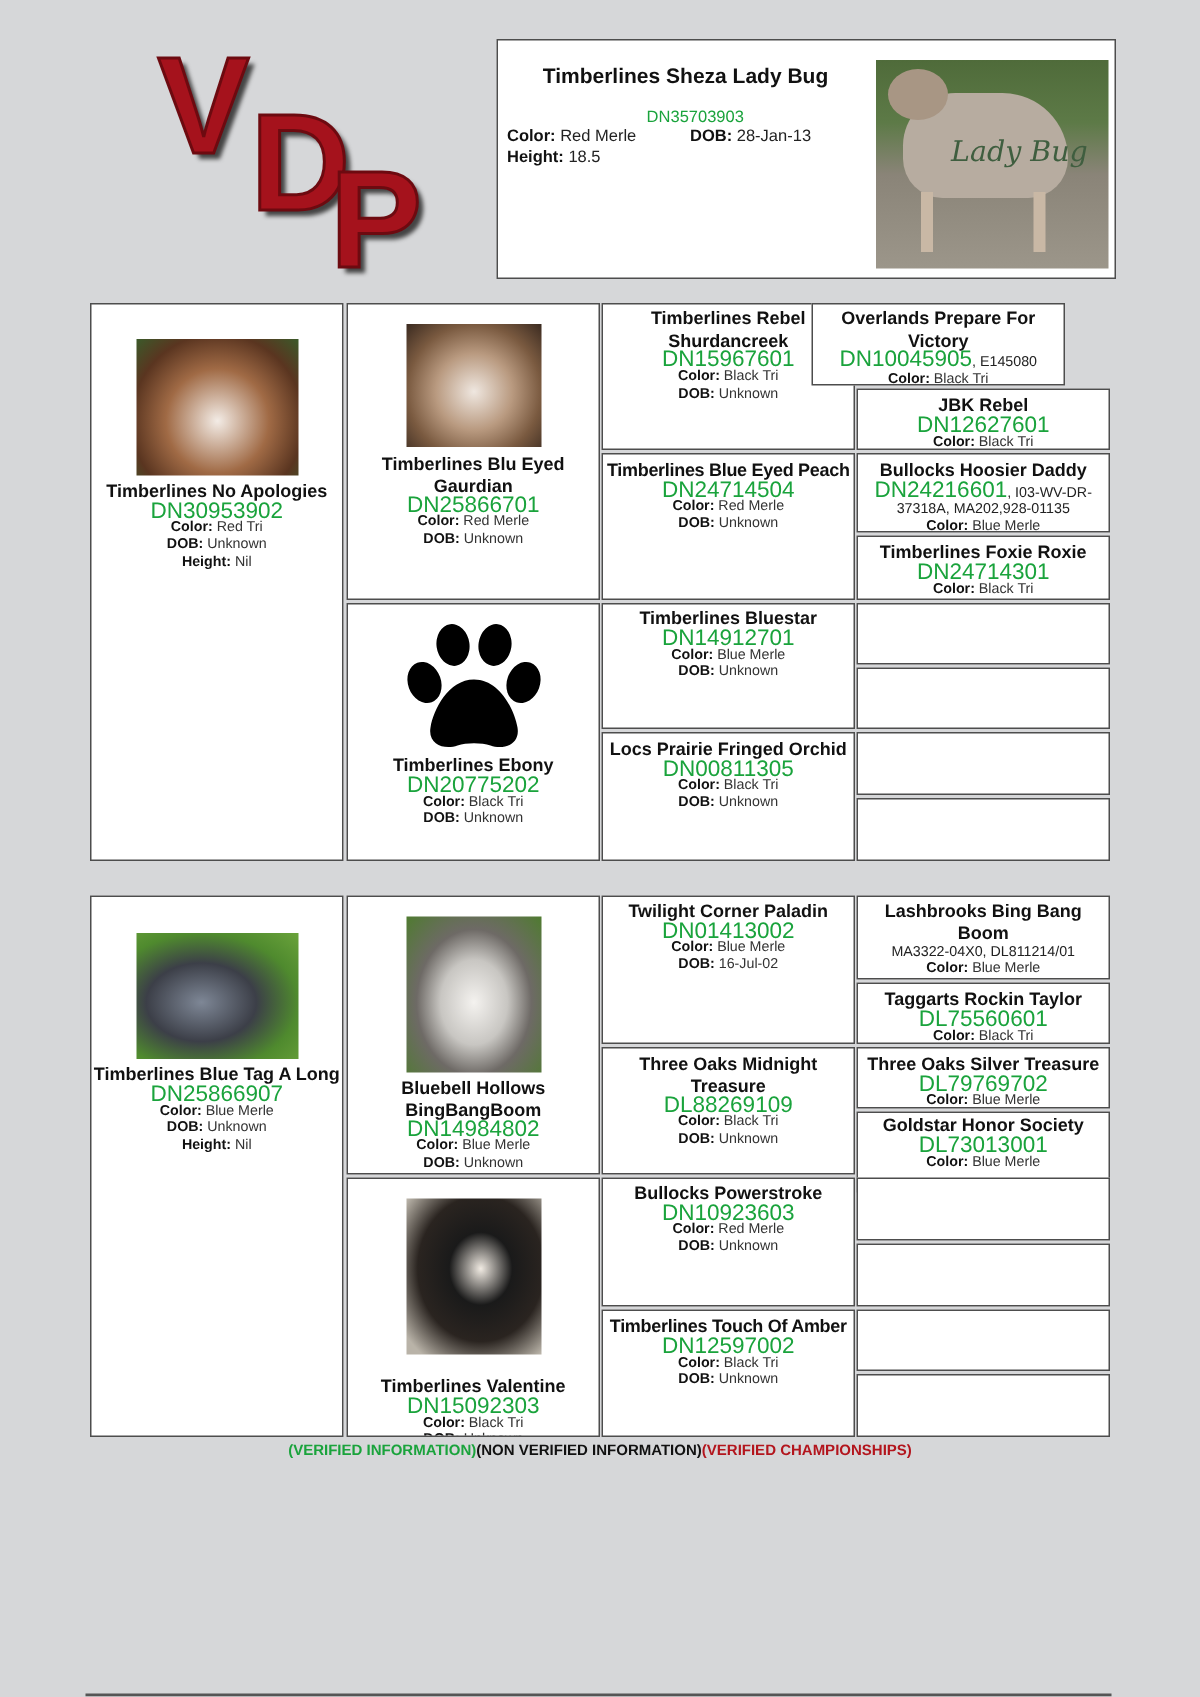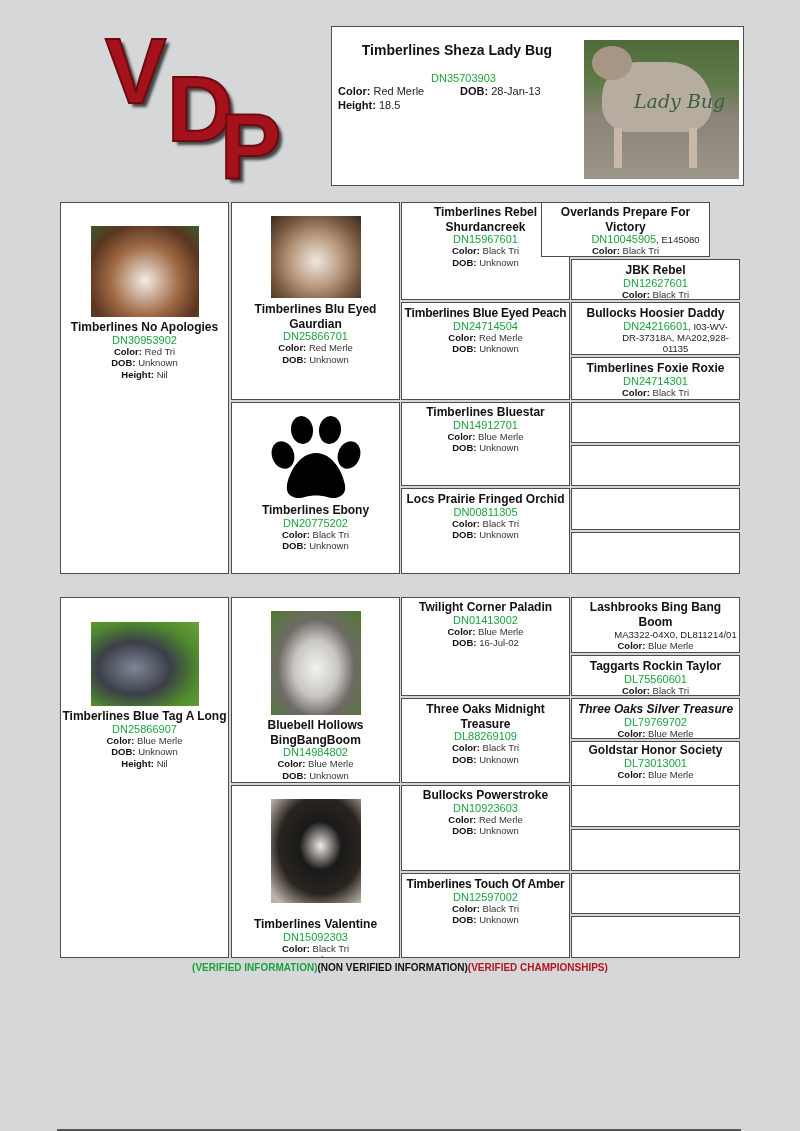--- a/index.html
+++ b/index.html
@@ -1,21 +1,21 @@
 <!DOCTYPE html>
 <html><head>
 <meta charset="utf-8">
 <style>
   * { box-sizing: border-box; margin: 0; padding: 0; }
   html, body { width: 800px; height: 1131px; background: #d6d7d9; overflow: hidden; }
   body { position: relative; font-family: "Liberation Sans", sans-serif; color: #111; }
   .box { position: absolute; background: #fff; border: 1.5px solid #4d4d4d; text-align: center; overflow: hidden; }
   .nm { font-weight: bold; font-size: 12px; line-height: 14.5px; color: #111; padding: 0 2px; }
-  .reg { color: #1aa33c; font-size: 11px; line-height: 11px; }
-  .regx { color: #222; font-size: 9.5px; line-height: 11px; margin-left: 40px; }
+  .reg { color: #1aa33c; font-size: 15px; line-height: 11px; }
+  .regx { color: #222; font-size: 9.5px; line-height: 11px; }
   .ln { font-size: 9.5px; line-height: 11.5px; color: #333; }
   .ln b { color: #111; }
   .photo { display: block; margin: 0 auto; }
   
   .logo { position: absolute; left: 105px; top: 25px; width: 190px; height: 160px; }
   .logo span { position: absolute; font-family: "Liberation Sans", sans-serif; font-weight: bold; font-size: 92px; color: #a5121c; -webkit-text-stroke: 2px #6d0a10; text-shadow: 4px 4px 3px #444; line-height: 1; }
   
   .hdr { left: 331px; top: 26px; width: 413px; height: 160px; text-align: left; }
   .hdr .title { position: absolute; left: 0; width: 250px; top: 15px; text-align: center; font-weight: bold; font-size: 14px; }
   .hdr .hreg { position: absolute; left: 0; width: 263px; top: 45px; text-align: center; color: #1aa33c; font-size: 11px; }
@@ -183,21 +183,21 @@
   <div class="nm">Lashbrooks Bing Bang Boom</div>
   <div class="regx">MA3322-04X0, DL811214/01</div>
   <div class="ln"><b>Color:</b> <span>Blue Merle</span></div>
 </div>
 <div class="box" style="left:571px;top:655px;width:169px;height:41px;padding-top:3px;">
   <div class="nm">Taggarts Rockin Taylor</div>
   <div class="reg">DL75560601</div>
   <div class="ln"><b>Color:</b> <span>Black Tri</span></div>
 </div>
 <div class="box" style="left:571px;top:698px;width:169px;height:41px;padding-top:3px;">
-  <div class="nm" style="padding:0;font-style:italic;">Three Oaks Silver Treasure</div>
+  <div class="nm" style="padding:0;">Three Oaks Silver Treasure</div>
   <div class="reg">DL79769702</div>
   <div class="ln"><b>Color:</b> <span>Blue Merle</span></div>
 </div>
 <div class="box" style="left:571px;top:741px;width:169px;height:54px;padding-top:1px;">
   <div class="nm">Goldstar Honor Society</div>
   <div class="reg">DL73013001</div>
   <div class="ln"><b>Color:</b> <span>Blue Merle</span></div>
 </div>
 <div class="box" style="left:571px;top:785px;width:169px;height:42px;"></div>
 <div class="box" style="left:571px;top:829px;width:169px;height:42px;"></div>

